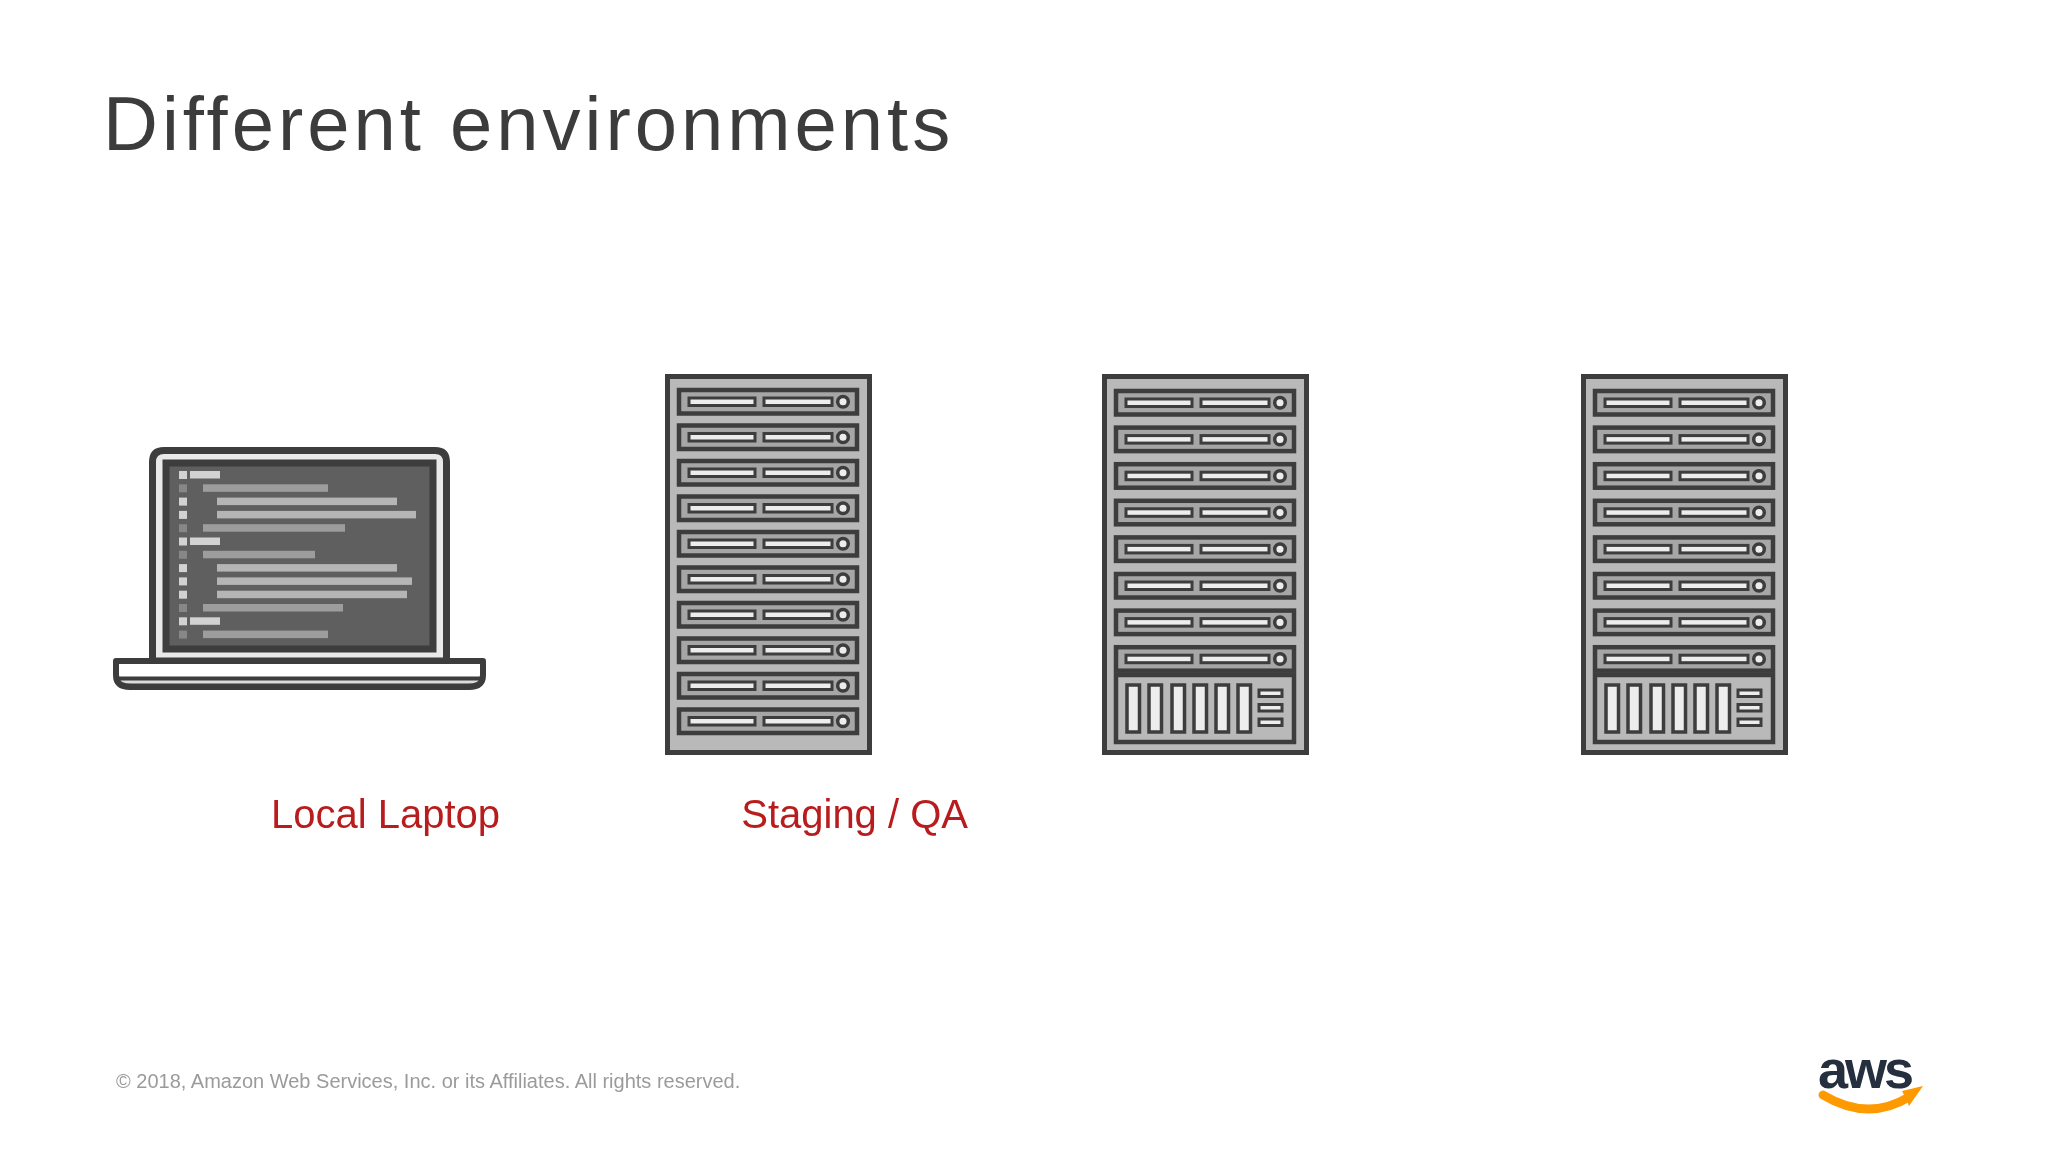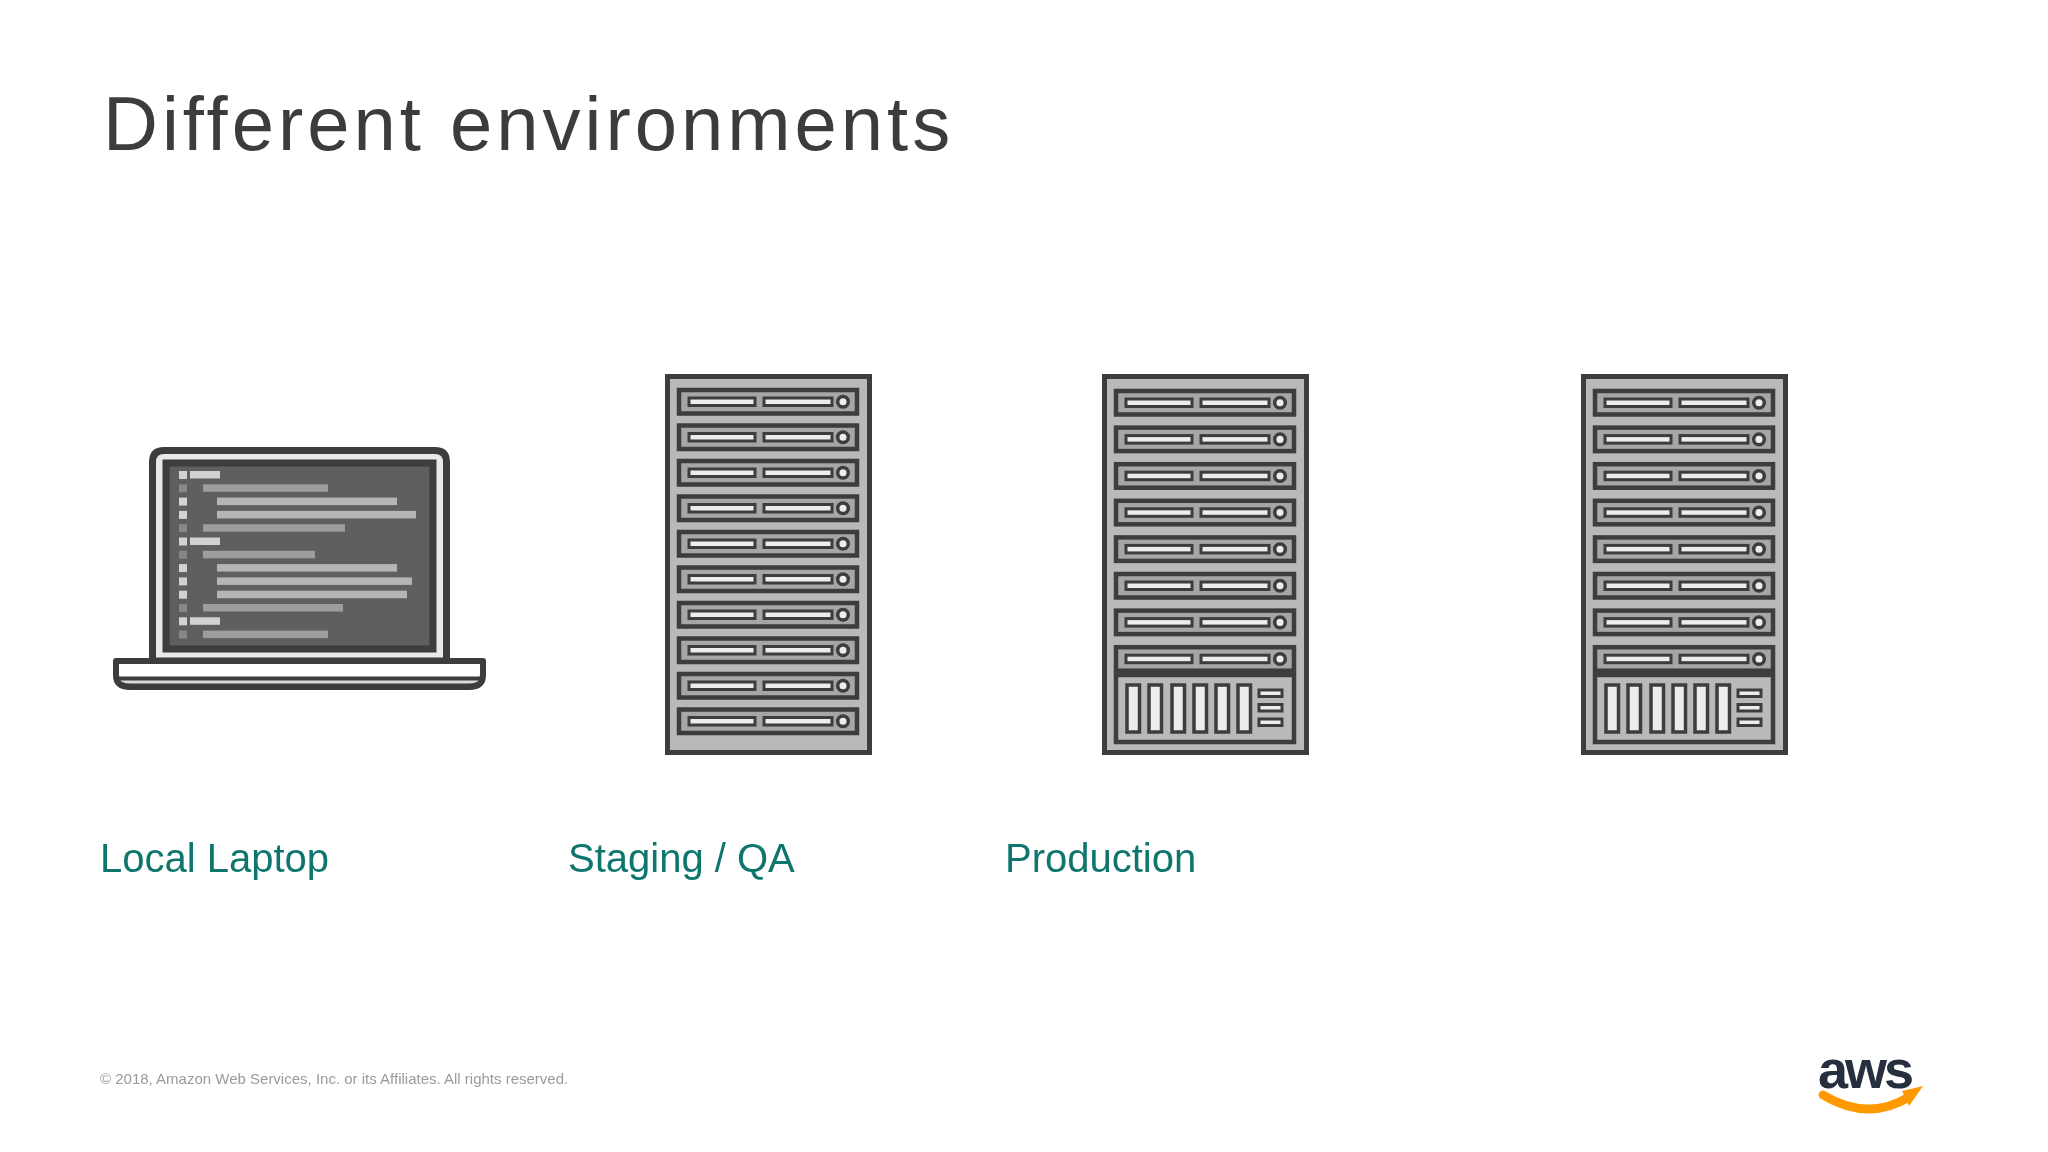--- a/index.html
+++ b/index.html
@@ -16,30 +16,30 @@
     left:103px;top:80px;
     margin:0;
     font-size:76px;
     font-weight:300;
     letter-spacing:4px;
     color:#3c3c3c;
   }
   .figure{position:absolute;}
   .env-label{
     position:absolute;
-    top:836px;
+    top:792px;
     width:400px;
-    text-align:left;
+    text-align:right;
     font-size:40px;
-    color:#0f766e;
+    color:#b91c1c;
   }
   .footer-copyright{
     position:absolute;
-    left:100px;top:1070px;
-    font-size:15px;
+    left:116px;top:1070px;
+    font-size:20px;
     color:#9b9b9b;
   }
   .aws-logo{position:absolute;left:1816px;top:1046px;}
   svg{display:block;}
 </style>
 </head>
 <body>
 
 <div class="slide">
 
@@ -150,21 +150,20 @@
       <use href="#rackslot" y="163.4"></use>
       <use href="#rackslot" y="200"></use>
       <use href="#rackslot" y="236.6"></use>
       <use href="#rackslot" y="273.2"></use>
       <use href="#rackvent" y="301"></use>
     </svg>
   </div>
 
   <div class="env-label" style="left:100px;">Local Laptop</div>
   <div class="env-label" style="left:568px;">Staging / QA</div>
-  <div class="env-label" style="left:1005px;">Production</div>
 
   <div class="footer-copyright">© 2018, Amazon Web Services, Inc. or its Affiliates. All rights reserved.</div>
 
   <div class="aws-logo">
     <svg width="118" height="82" viewBox="0 0 118 82">
       <text x="2" y="42" font-family="Liberation Sans, sans-serif" font-size="54" font-weight="700" letter-spacing="-3" fill="#252f3e">aws</text>
       <path d="M7,49 Q52,76 93,51" fill="none" stroke="#ff9900" stroke-width="9" stroke-linecap="round"></path>
       <path d="M86,45 L107,40 L93,60 Q90,52 86,45 Z" fill="#ff9900"></path>
     </svg>
   </div>

